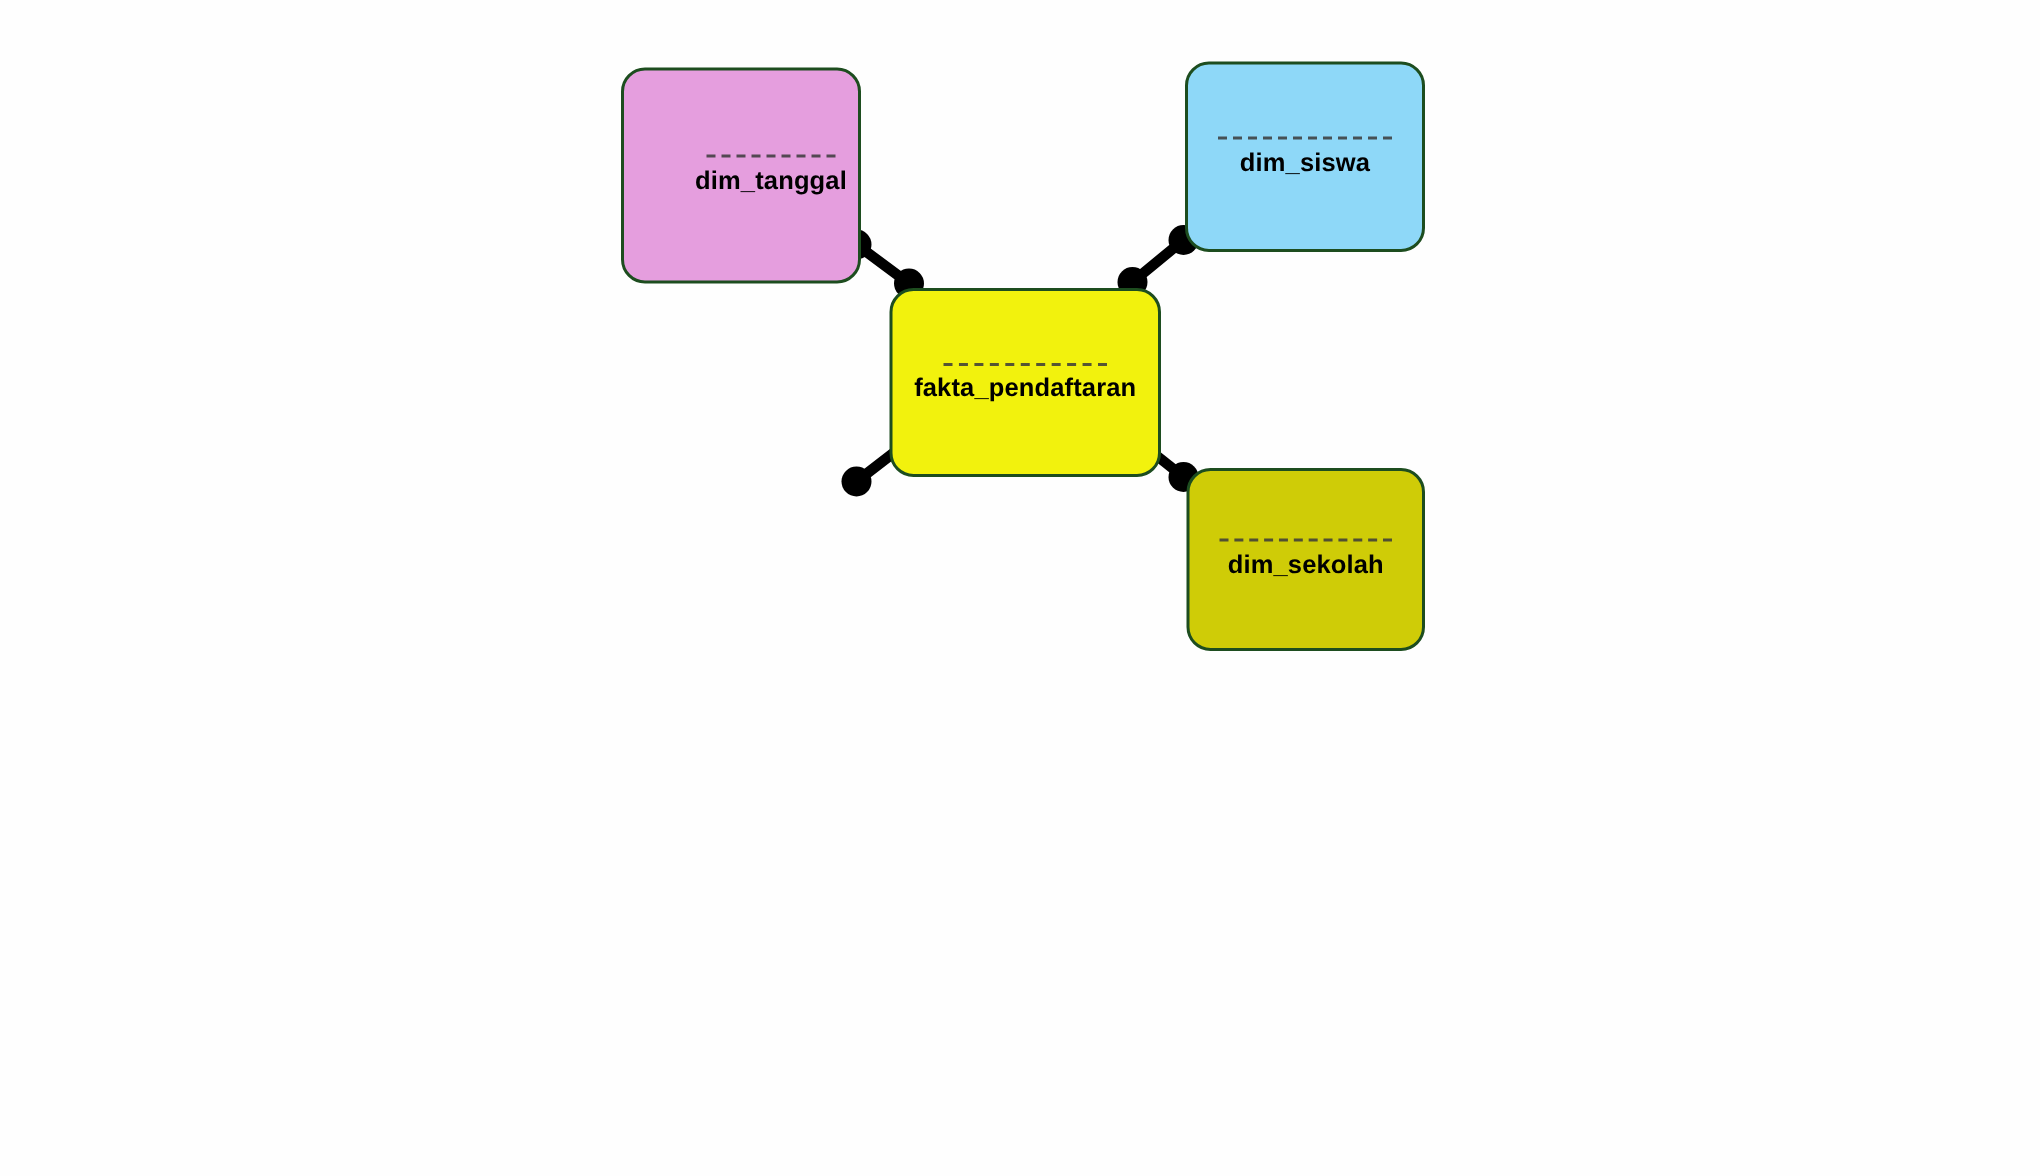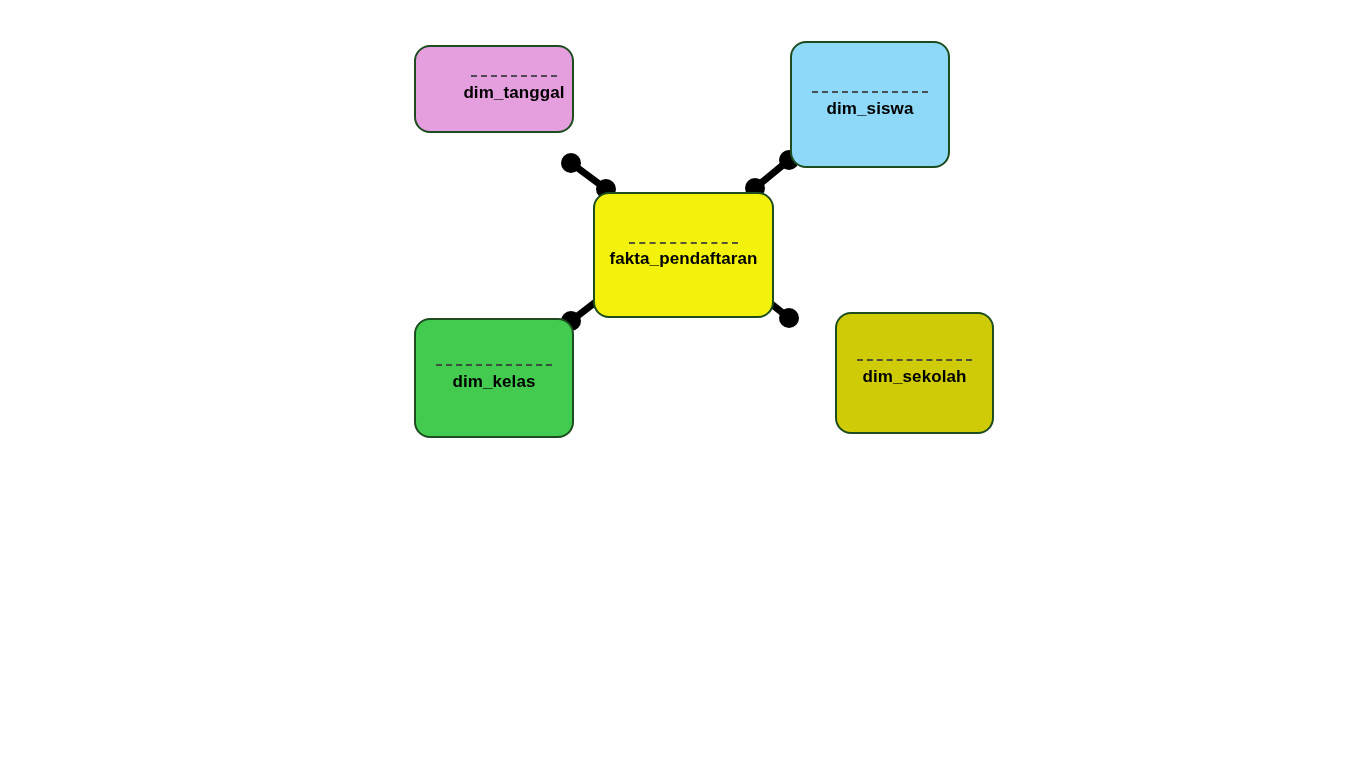--- a/index.html
+++ b/index.html
@@ -76,38 +76,34 @@
         <circle cx="755" cy="188" r="10" fill="#000000"></circle>
         <line x1="571" y1="321" x2="606" y2="294" stroke="#000000" stroke-width="7" stroke-linecap="round"></line>
         <circle cx="571" cy="321" r="10" fill="#000000"></circle>
         <circle cx="606" cy="294" r="10" fill="#000000"></circle>
         <line x1="789" y1="318" x2="755" y2="291" stroke="#000000" stroke-width="7" stroke-linecap="round"></line>
         <circle cx="789" cy="318" r="10" fill="#000000"></circle>
         <circle cx="755" cy="291" r="10" fill="#000000"></circle>
       </g>
   </svg>
 
-  <div class="node node-dim" id="node-dim_tanggal" style="left: 414px; top: 45px; width: 160px; height: 88px; background: rgb(229, 158, 222); border-color: rgb(29, 77, 31); padding-left: 40px;">
+  <div class="node node-dim" id="node-dim_tanggal" style="left: 414px; top: 45px; width: 160px; height: 144px; background: rgb(229, 158, 222); border-color: rgb(29, 77, 31); padding-left: 40px;">
     <div class="node-divider"></div>
     <div class="node-label">dim_tanggal</div>
   </div>
 
   <div class="node node-dim" id="node-dim_siswa" style="left: 790px; top: 41px; width: 160px; height: 127px; background: rgb(142, 216, 248); border-color: rgb(29, 77, 31);">
     <div class="node-divider"></div>
     <div class="node-label">dim_siswa</div>
   </div>
 
   <div class="node node-fact" id="node-fakta" style="left: 593px; top: 192px; width: 181px; height: 126px; background: rgb(242, 242, 13); border-color: rgb(29, 77, 31);">
     <div class="node-divider"></div>
     <div class="node-label">fakta_pendaftaran</div>
   </div>
 
-  <div class="node node-dim" id="node-dim_kelas" style="left: 414px; top: 318px; width: 160px; height: 120px; background: rgb(66, 203, 79); border-color: rgb(29, 77, 31);">
-    <div class="node-divider"></div>
-    <div class="node-label">dim_kelas</div>
-  </div>
 
-  <div class="node node-dim" id="node-dim_sekolah" style="left: 791px; top: 312px; width: 159px; height: 122px; background: rgb(207, 204, 7); border-color: rgb(29, 77, 31); margin-left: 44px;">
+  <div class="node node-dim" id="node-dim_sekolah" style="left: 791px; top: 312px; width: 159px; height: 122px; background: rgb(207, 204, 7); border-color: rgb(29, 77, 31);">
     <div class="node-divider"></div>
     <div class="node-label">dim_sekolah</div>
   </div>
 
 </div>
 
 </body></html>

